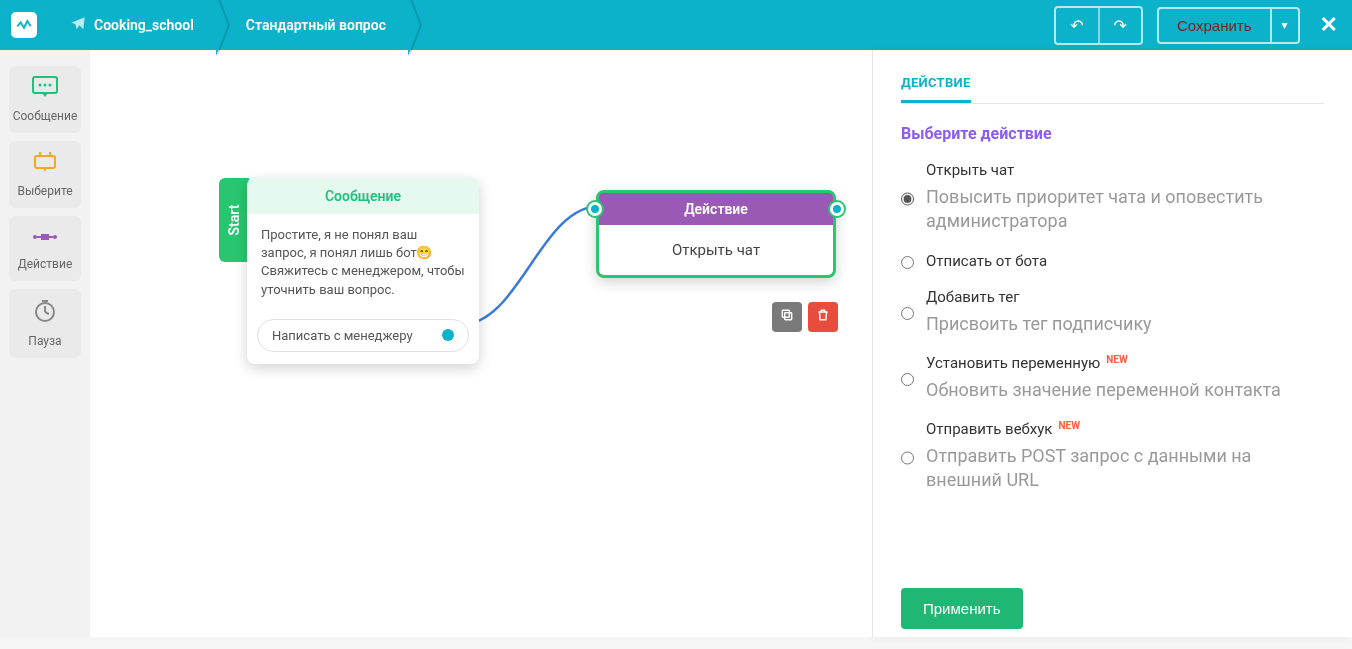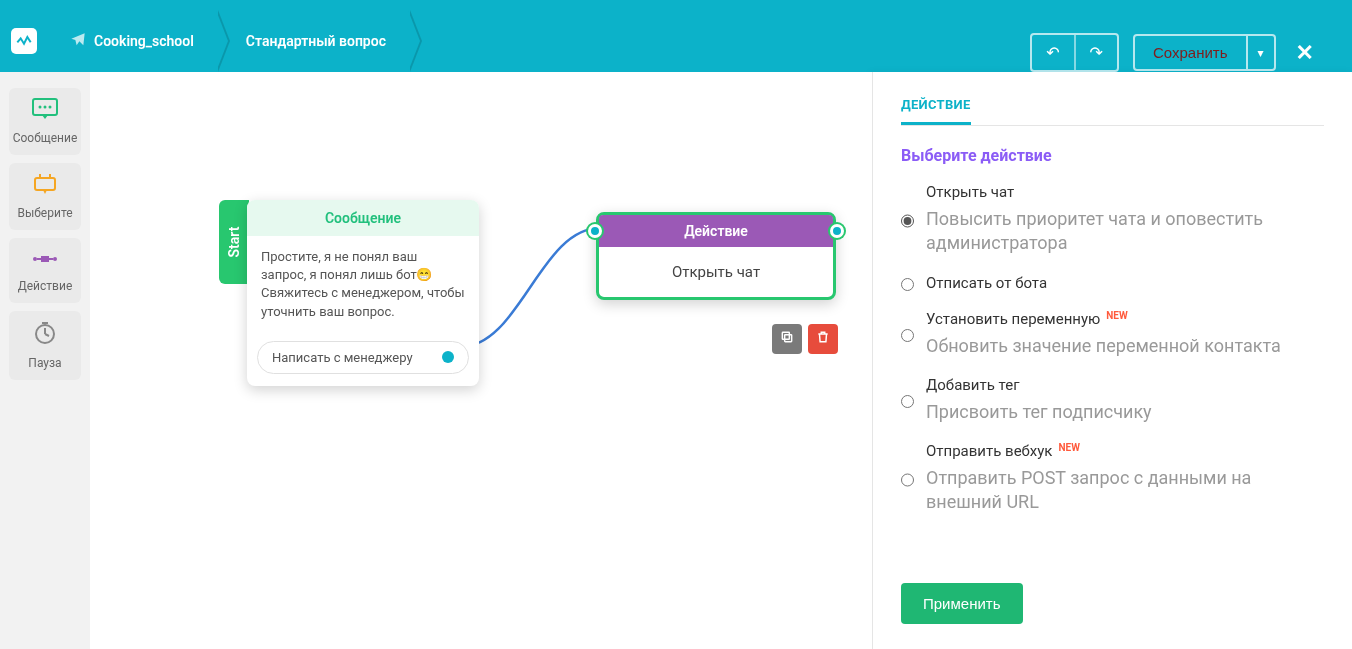--- a/index.html
+++ b/index.html
@@ -8,25 +8,25 @@
     background: #f5f5f5;
     width: 1352px;
     height: 649px;
     overflow: hidden;
     font-size: 14px;
     color: #333;
   }
   
   .topbar {
     display: flex;
-    align-items: flex-end;
-    height: 72px;
+    align-items: center;
+    height: 50px;
     background: #0cb2c9;
     color: #fff;
-    padding: 0 32px 0 0;
+    padding: 0 8px 0 0;
   }
   .logo-block {
     width: 48px; height: 62px;
     display: flex; align-items: center; justify-content: center;
   }
   .logo-sq {
     width: 26px; height: 26px; border-radius: 5px;
     background: #fff; color: #0cb2c9;
     font-weight: bold; font-size: 18px;
     display: flex; align-items: center; justify-content: center;
@@ -178,21 +178,21 @@
   }
   .panel-divider { height: 1px; background: #e5e5e5; margin-bottom: 20px; }
   .panel-h { font-size: 16px; font-weight: 700; color: #8b5cf6; margin: 0 0 18px 0; }
   .radio-list { display: flex; flex-direction: column; gap: 18px; }
   .radio-item { display: flex; gap: 12px; cursor: pointer; }
   .radio-item input[type=radio] { margin-top: 3px; accent-color: #555; }
   .radio-item .lbls { display: flex; flex-direction: column; gap: 6px; }
   .radio-item .lbl-title { font-size: 15px; color: #333; }
   .radio-item .lbl-desc { font-size: 18px; color: #999; line-height: 1.35; }
   .badge-new { color: #ff5a3c; font-size: 10px; font-weight: 700; margin-left: 6px; vertical-align: top;}
-  .panel-footer { padding: 18px 28px 35px; }
+  .panel-footer { padding: 18px 28px 8px; }
   .btn-apply {
     background: #1fb773; color: #fff; border: none;
     padding: 12px 22px; border-radius: 4px; font-size: 15px;
     cursor: pointer; font-weight: 500;
   }
 </style>
 </head>
 <body>
 
 <div class="topbar">
@@ -344,34 +344,34 @@
           </label>
           <label class="radio-item">
             <input type="radio" name="panel-action" style="">
             <div class="lbls">
               <div class="lbl-title">Отписать от бота</div>
             </div>
           </label>
           <label class="radio-item">
             <input type="radio" name="panel-action" style="">
             <div class="lbls">
+              <div class="lbl-title">Добавить тег</div>
+              <div class="lbl-desc">Присвоить тег подписчику</div>
+            </div>
+          </label>
+          <label class="radio-item">
+            <input type="radio" name="panel-action" style="">
+            <div class="lbls">
               <div class="lbl-title">Установить переменную<span class="badge-new">NEW</span></div>
               <div class="lbl-desc">Обновить значение переменной контакта</div>
             </div>
           </label>
           <label class="radio-item">
             <input type="radio" name="panel-action" style="">
             <div class="lbls">
-              <div class="lbl-title">Добавить тег</div>
-              <div class="lbl-desc">Присвоить тег подписчику</div>
-            </div>
-          </label>
-          <label class="radio-item">
-            <input type="radio" name="panel-action" style="">
-            <div class="lbls">
               <div class="lbl-title">Отправить вебхук<span class="badge-new">NEW</span></div>
               <div class="lbl-desc">Отправить POST запрос с данными на внешний URL</div>
             </div>
           </label>
         </div>
     </div>
     <div class="panel-footer">
       <button class="btn-apply">Применить</button>
     </div>
   </div>

